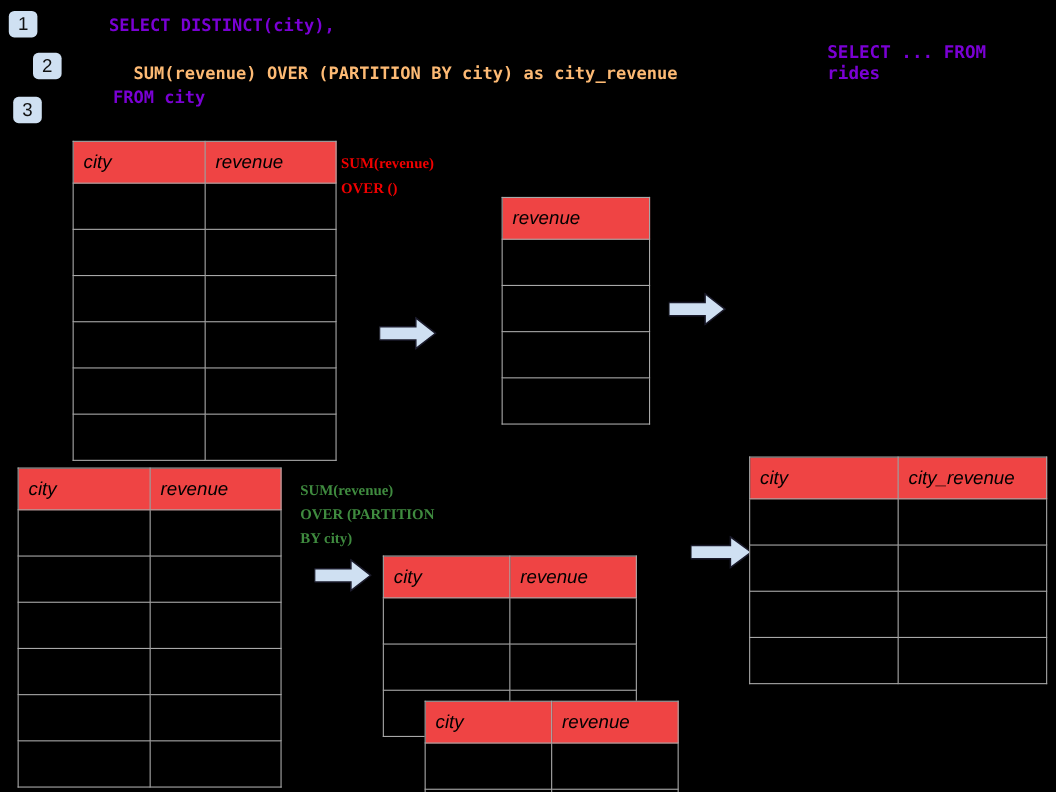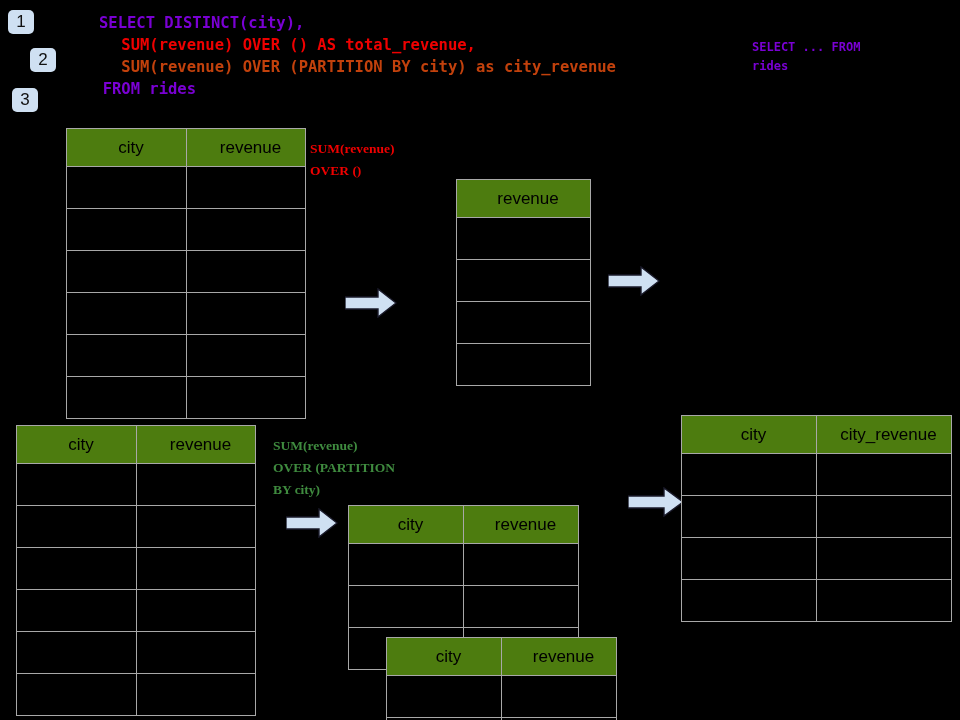--- a/index.html
+++ b/index.html
@@ -33,24 +33,24 @@
 
   
   .code {
     position: absolute;
     font-family: "DejaVu Sans Mono", monospace;
     font-weight: bold;
     white-space: pre;
     letter-spacing: 0px;
   }
   .code-main   { font-size: 15.5px; line-height: 22px; }
-  .code-small  { font-size: 12px;   line-height: 19px; }
+  .code-small  { font-size: 16px;   line-height: 19px; }
   .c-purple { color: #7a00d4; }
   .c-red    { color: #ef0000; }
-  .c-green  { color: #c2410c; }
+  .c-green  { color: #fdba74; }
 
   
   .annot {
     position: absolute;
     font-family: Liberation Serif, serif;
     font-weight: bold;
     font-size: 13.5px;
     line-height: 22px;
     white-space: pre;
   }
@@ -65,50 +65,50 @@
     background: #000000;
   }
   .tbl td {
     border: 1px solid #a8a8a8;
     background: #000000;
     padding: 0;
     height: 41px;
   }
   .tbl th {
     border: 1px solid #a8a8a8;
-    background: #4d7c0f;
+    background: #ef4444;
     color: #000000;
     font-family: "Liberation Sans", sans-serif;
     font-weight: normal;
     font-size: 17px;
-    text-align: center;
+    text-align: left;
     padding: 0 0 0 9px;
     height: 37px;
+    font-style: italic;
   }
 
   
   .arrow {
     position: absolute;
     width: 52px;
     height: 30px;
   }
 </style>
 </head>
 <body>
 
 <div id="stage">
 
   <div class="badge" style="left:8px;  top:10px;">1</div>
   <div class="badge" style="left:30px; top:48px;">2</div>
   <div class="badge" style="left:12px; top:88px;">3</div>
 
   <div class="code code-main c-purple" style="left:99px; top:12px;">SELECT DISTINCT(city),</div>
-  <div class="code code-main c-red" style="left:84px; top:34px;">    SUM(revenue) OVER () AS total_revenue,</div>
   <div class="code code-main c-green" style="left:84px; top:56px;">    SUM(revenue) OVER (PARTITION BY city) as city_revenue</div>
-  <div class="code code-main c-purple" style="left:84px; top:78px;">  FROM rides</div>
+  <div class="code code-main c-purple" style="left:84px; top:78px;">  FROM city</div>
 
   <div class="code code-small c-purple" style="left:752px; top:38px;">SELECT ... FROM
 rides</div>
 
   <div class="annot red" style="left:310px; top:138px;">SUM(revenue)
 OVER ()</div>
   <div class="annot green" style="left:273px; top:435px;">SUM(revenue)
 OVER (PARTITION
 BY city)</div>
 

